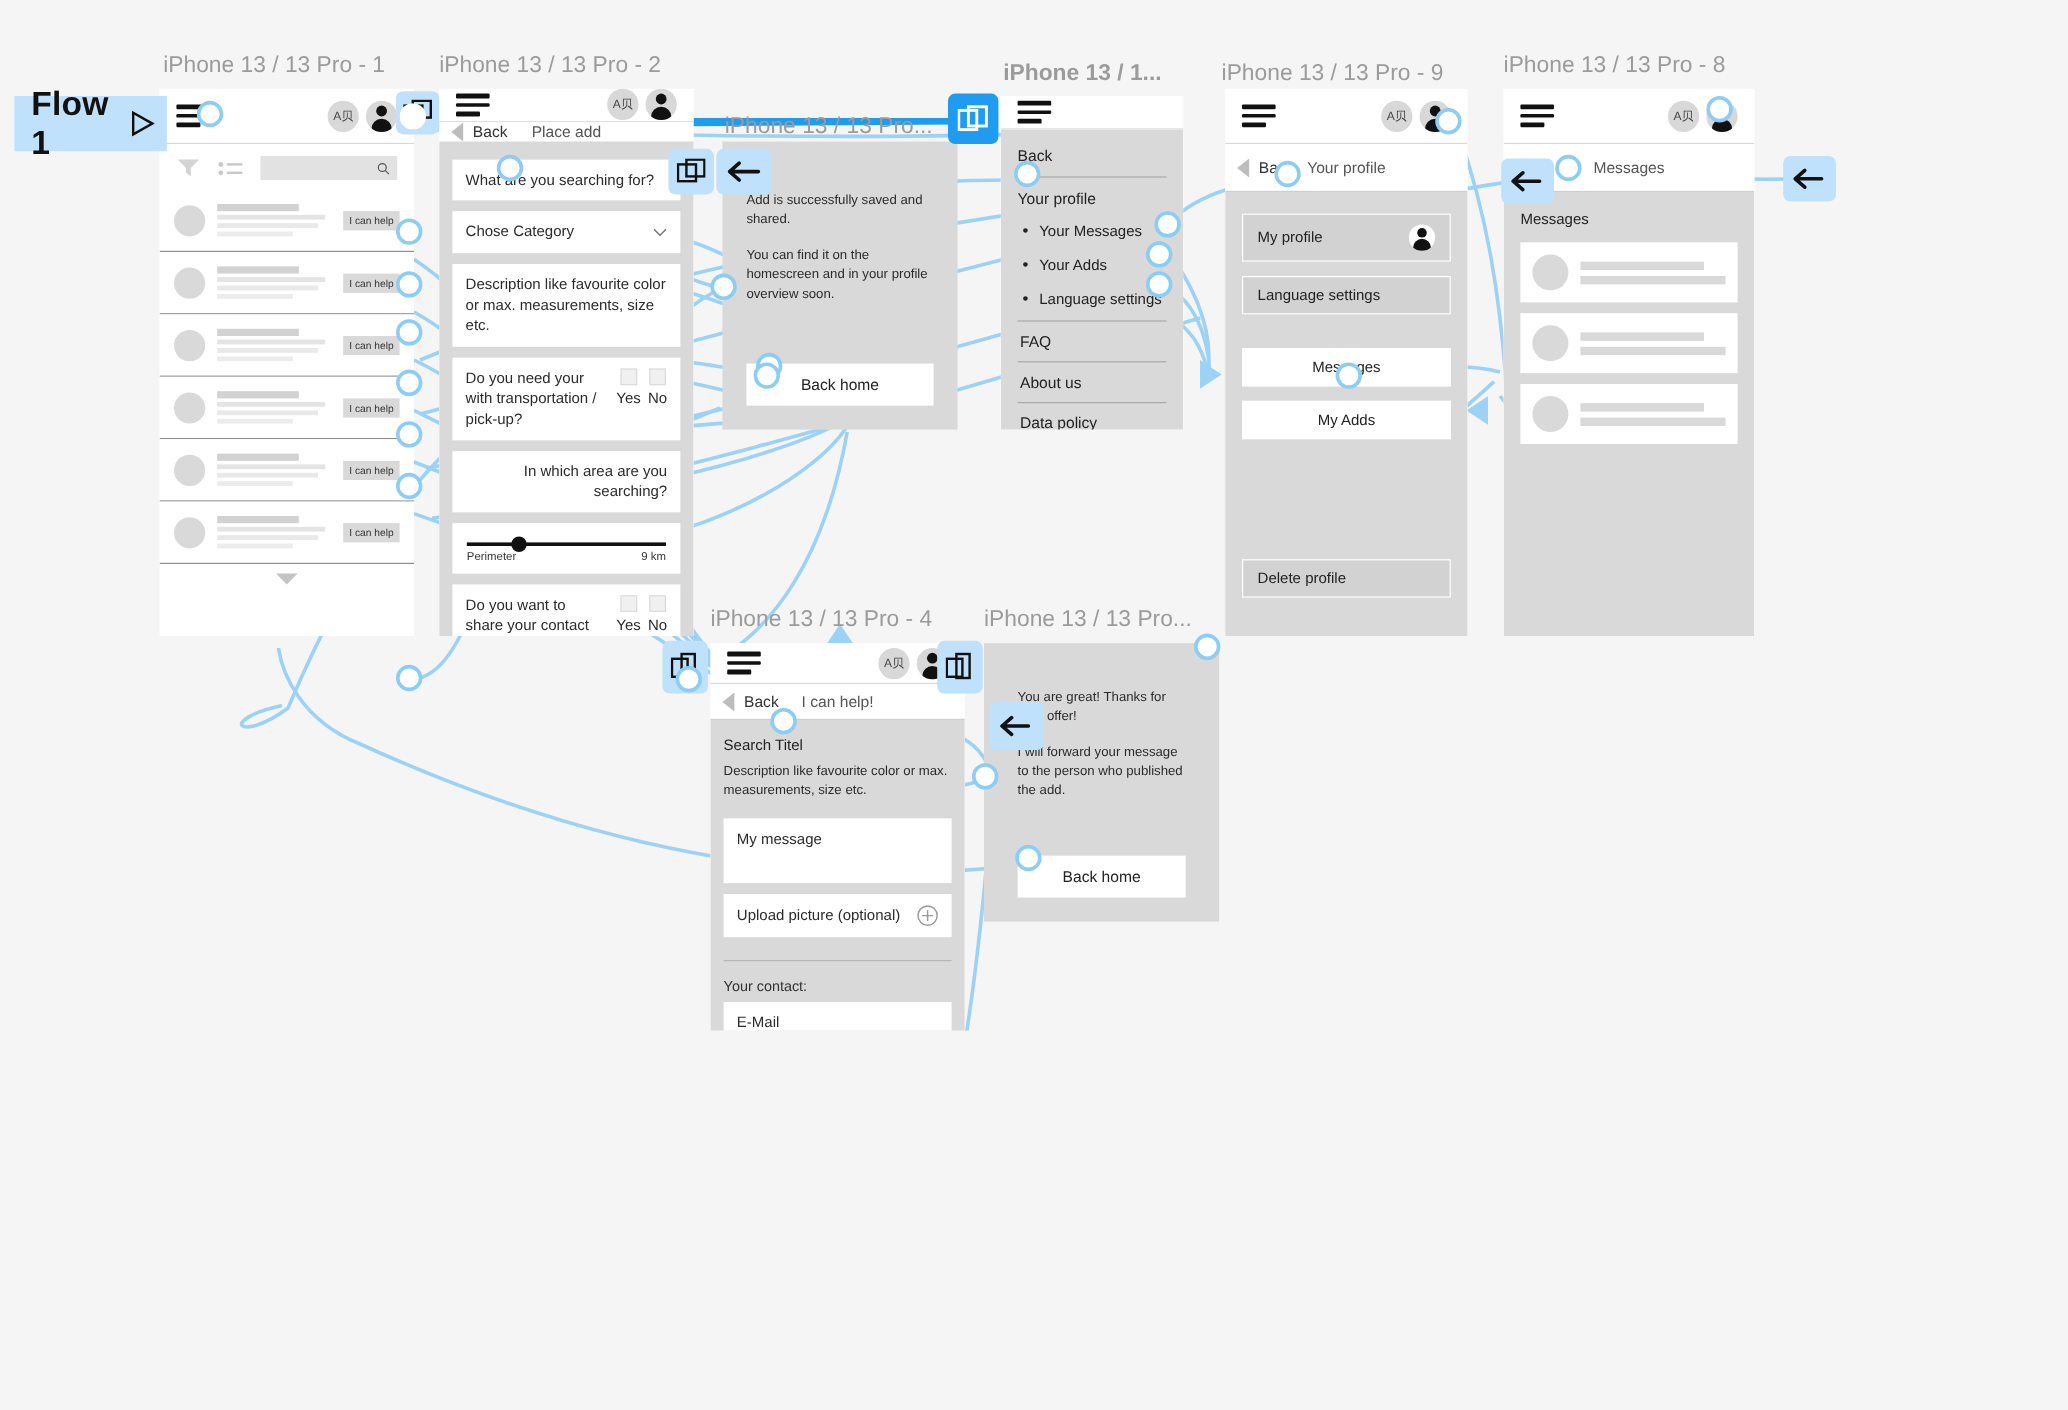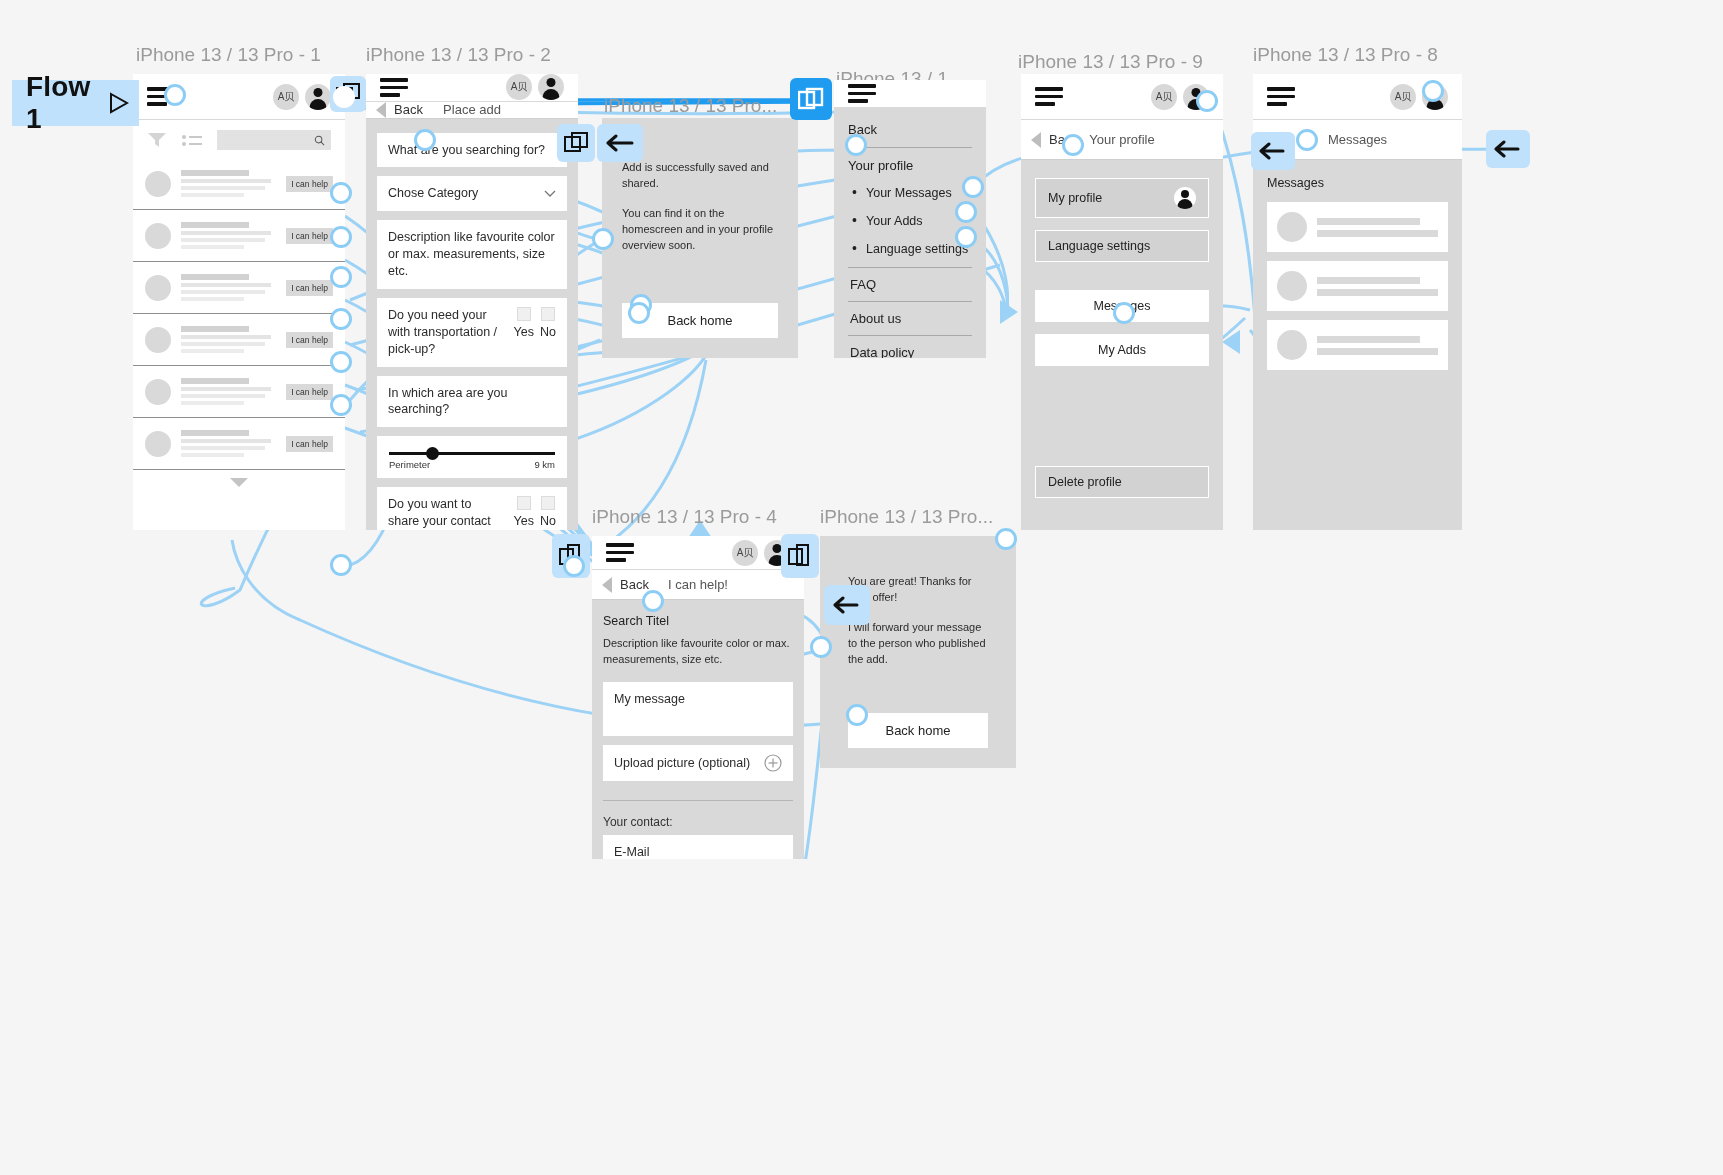--- a/index.html
+++ b/index.html
@@ -295,21 +295,21 @@
     <g fill="#9cd2f5">
       <path d="M1000 300 l 18 12 l -18 12 z"></path>
       <path d="M1240 330 l -18 12 l 18 12 z"></path>
       <path d="M700 520 l 12 18 l -24 0 z" transform="rotate(0 700 520)"></path>
     </g>
   </svg>
 
   <div class="frame-title" style="left:136px; top:44px;">iPhone 13 / 13 Pro - 1</div>
   <div class="frame-title" style="left:366px; top:44px;">iPhone 13 / 13 Pro - 2</div>
   <div class="frame-title" style="left:604px; top:95px;">iPhone 13 / 13 Pro...</div>
-  <div class="frame-title" style="left:836px; top:68px;">iPhone 13 / 1...</div>
+  <div class="frame-title" style="left:836px; top:51px;font-weight:bold;">iPhone 13 / 1...</div>
   <div class="frame-title" style="left:1018px; top:51px;">iPhone 13 / 13 Pro - 9</div>
   <div class="frame-title" style="left:1253px; top:44px;">iPhone 13 / 13 Pro - 8</div>
   <div class="frame-title" style="left:592px; top:506px;">iPhone 13 / 13 Pro - 4</div>
   <div class="frame-title" style="left:820px; top:506px;">iPhone 13 / 13 Pro...</div>
 
   <div class="frame" style="left:133px; top:74px; width:212px; height:456px; display:flex; flex-direction:column;">
     <div class="statusbar">
       <div class="hamburger">
           <span></span>
           <span></span>
@@ -433,21 +433,21 @@
           <span class="opt">
               <span class="box"></span>
               <span>Yes</span>
             </span>
           <span class="opt">
               <span class="box"></span>
               <span>No</span>
             </span>
         </span>
       </div>
-      <div class="field" style="text-align:left;">In which area are you searching?</div>
+      <div class="field" style="text-align:right;">In which area are you searching?</div>
       <div class="slider-wrap">
         <div class="slider-track">
             <div class="slider-knob"></div>
           </div>
         <div class="slider-labels">
           <span>Perimeter</span>
           <span>9 km</span>
         </div>
       </div>
       <div class="field row">

